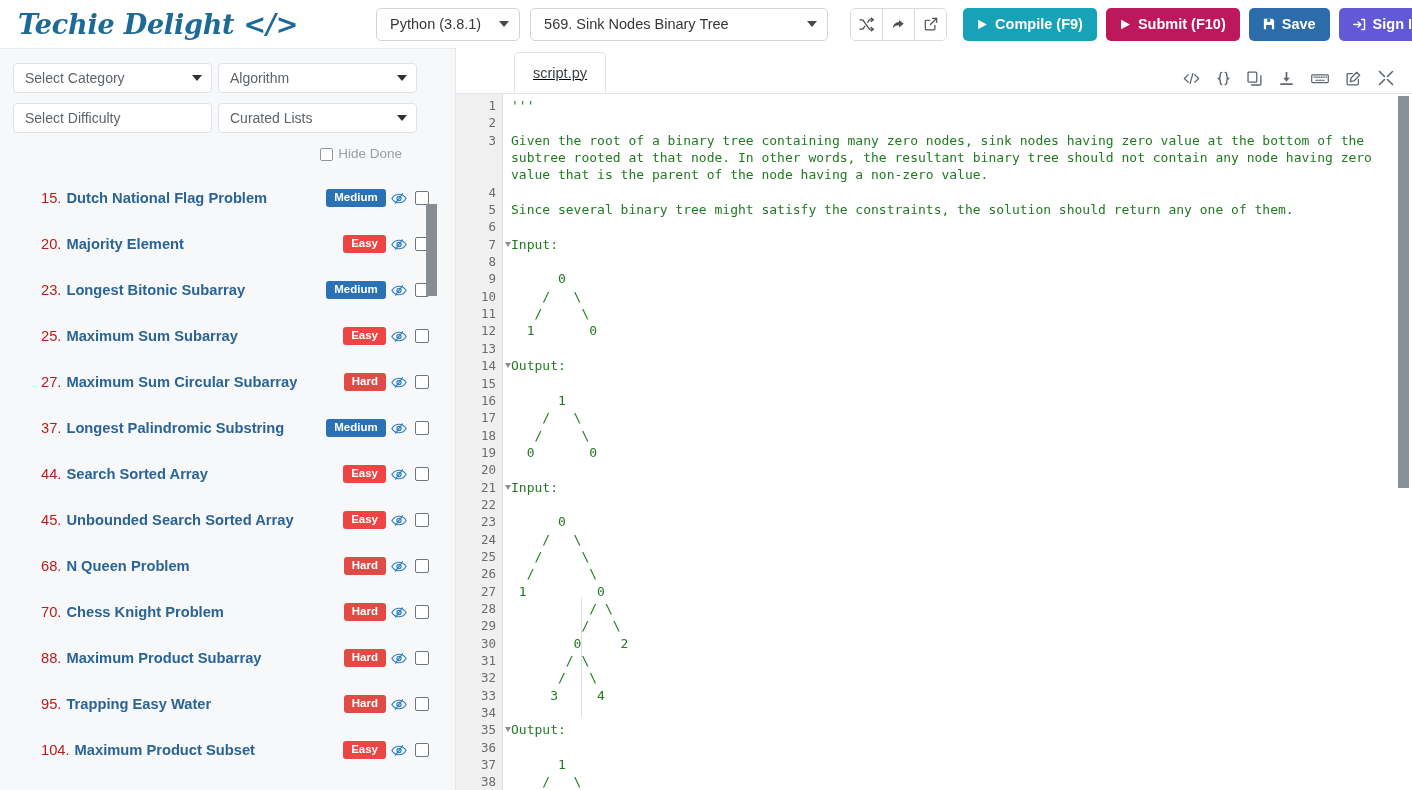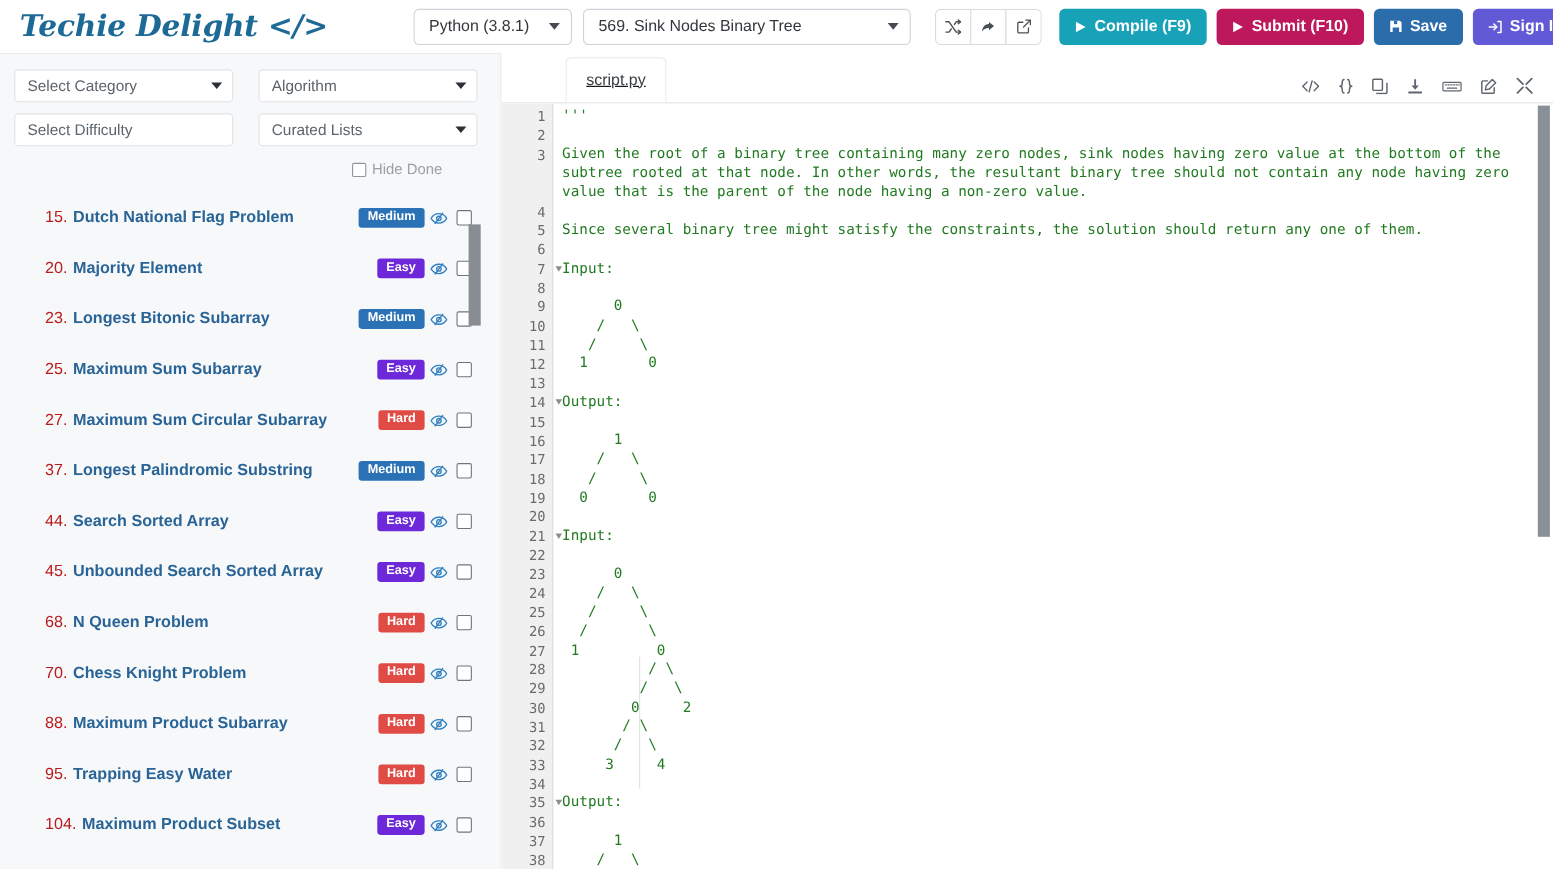--- a/index.html
+++ b/index.html
@@ -128,21 +128,21 @@
     background: #f6f8fa;
     border-top: 1px solid #e7eaee;
     border-right: 1px solid #e3e6ea;
     position: relative;
     overflow: hidden;
   }
   .filters {
     padding: 14px 22px 0 13px;
     display: grid;
     grid-template-columns: 199px 199px;
-    gap: 10px 23px;
+    gap: 10px 6px;
   }
   .filter-box {
     height: 30px;
     border: 1px solid #dfe3e7;
     border-radius: 4px;
     background: #fff;
     display: flex;
     align-items: center;
     justify-content: space-between;
     padding: 0 9px 0 11px;
@@ -201,21 +201,21 @@
   .badge {
     font-size: 11.5px;
     font-weight: 700;
     color: #fff;
     border-radius: 3px;
     padding: 3px 8px 4px;
     line-height: 1;
     text-align: center;
     flex: none;
   }
-  .badge-easy   { background: #6d28d9; min-width: 42px; }
+  .badge-easy   { background: #ef4444; min-width: 42px; }
   .badge-medium { background: #2a72b5; min-width: 60px; }
   .badge-hard   { background: #e04b45; min-width: 42px; }
   .eye-wrap {
     width: 26px;
     display: flex;
     justify-content: center;
     flex: none;
     cursor: pointer;
   }
   .row-cb {

